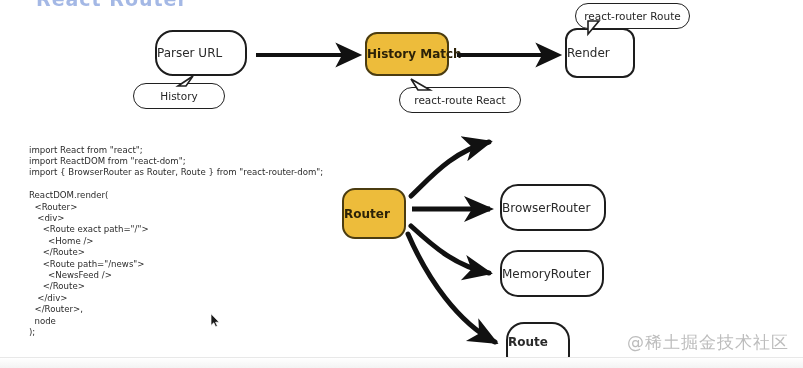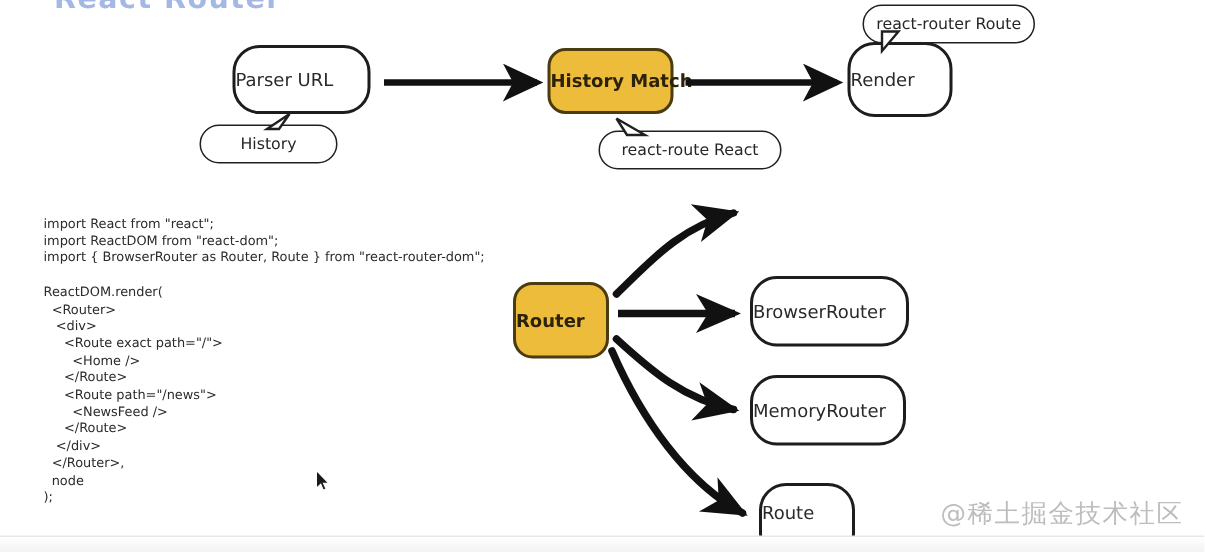--- a/index.html
+++ b/index.html
@@ -82,21 +82,21 @@
   <div class="slide-title">React Router</div>
 
   <div class="node" style="left:155px;top:30px;width:92px;height:46px;">
     <span>Parser URL</span>
   </div>
 
   <div class="node yellow" style="left:365px;top:32px;width:84px;height:44px;border-radius:12px;">
     <span>History Match</span>
   </div>
 
-  <div class="node" style="left:565px;top:28px;width:70px;height:50px;">
+  <div class="node" style="left:565px;top:28px;width:70px;height:50px;border-radius:12px;">
     <span>Render</span>
   </div>
 
   <div class="callout" style="left:133px;top:83px;width:92px;height:20px;">
     <span>History</span>
   </div>
 
   <div class="callout" style="left:399px;top:87px;width:122px;height:19px;">
     <span>react-route React</span>
   </div>
@@ -112,21 +112,21 @@
 
   <div class="node" style="left:500px;top:250px;width:104px;height:47px;">
     <span>MemoryRouter</span>
   </div>
 
   <div class="node" style="left:500px;top:184px;width:106px;height:47px;">
     <span>BrowserRouter</span>
   </div>
 
   <div class="node clip-bottom" style="left:506px;top:322px;width:64px;height:52px;">
-    <span style="position:relative;top:-6px;">Route</span>
+    <span style="position:relative;top:-6px;font-weight:bold;">Route</span>
   </div>
 
   <pre class="code">import React from "react";
 import ReactDOM from "react-dom";
 import { BrowserRouter as Router, Route } from "react-router-dom";
 
 ReactDOM.render(
   &lt;Router&gt;
    &lt;div&gt;
      &lt;Route exact path="/"&gt;

